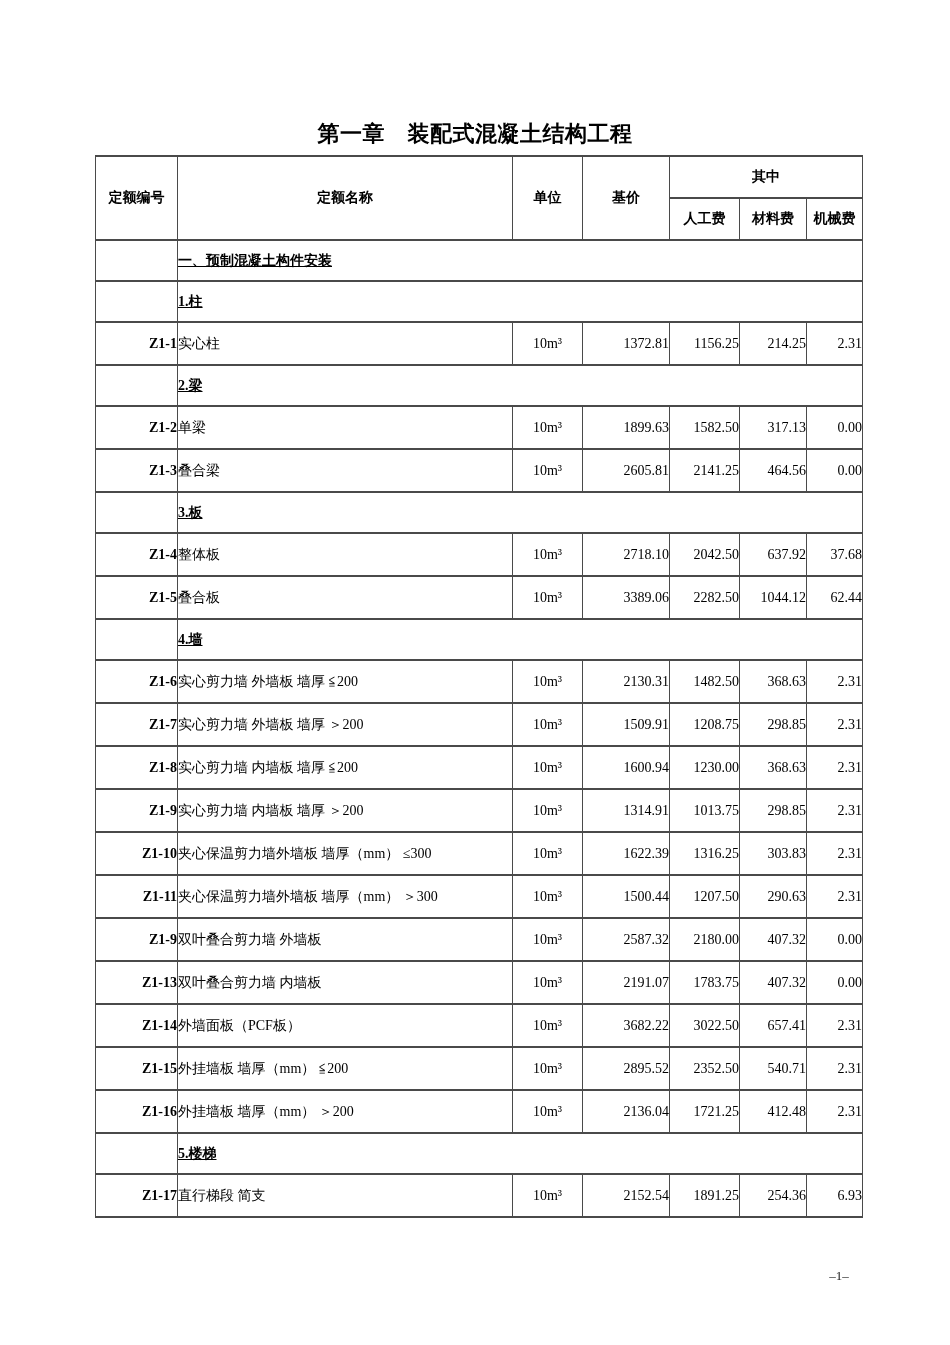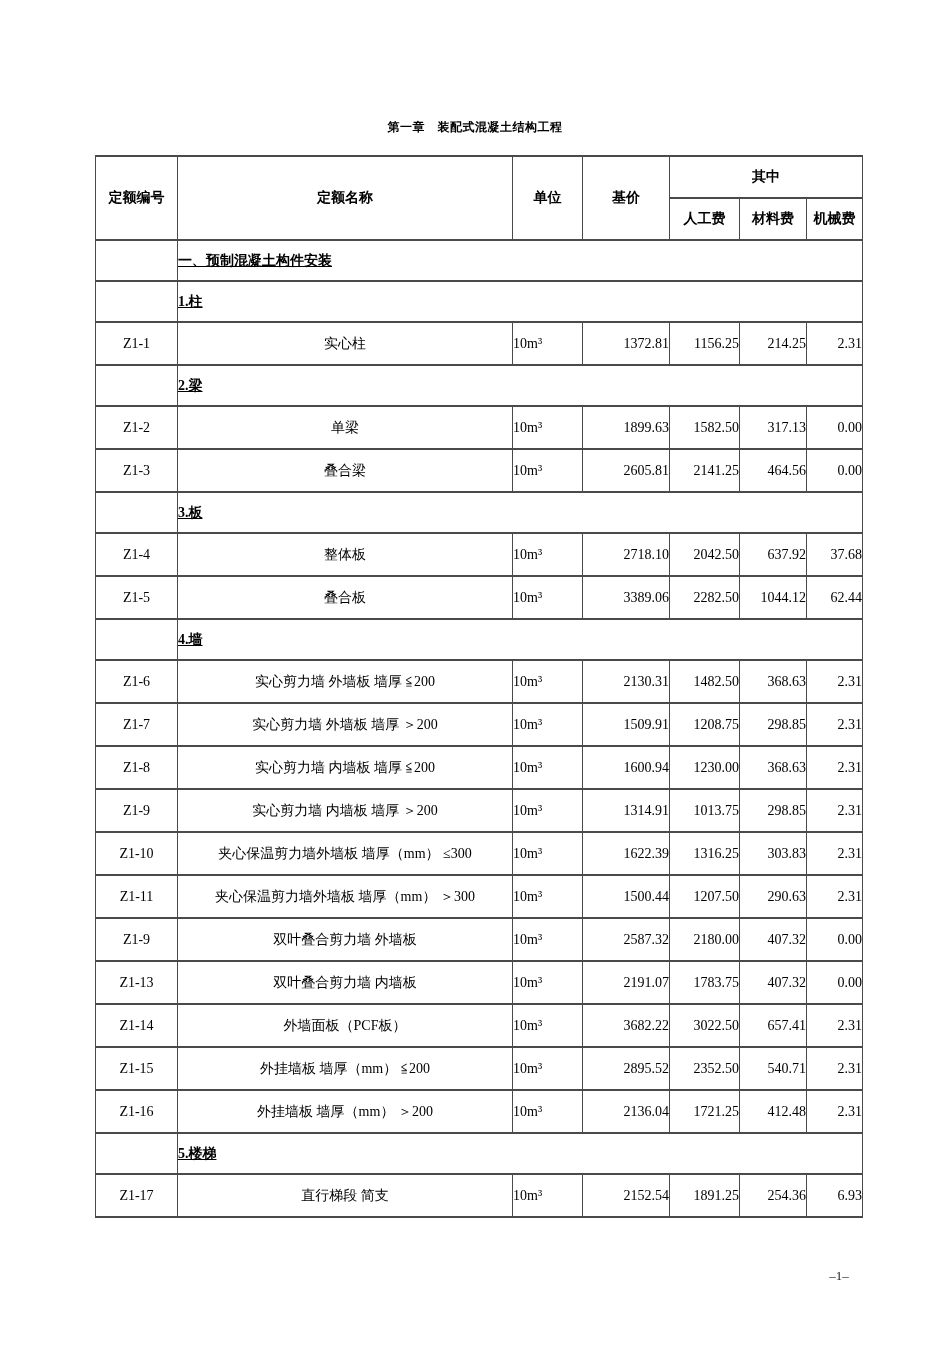--- a/index.html
+++ b/index.html
@@ -15,21 +15,21 @@
     height: 1345px;
     background: #ffffff;
     overflow: hidden;
   }
   .doc-title {
     position: absolute;
     top: 119px;
     left: 0;
     width: 950px;
     text-align: center;
-    font-size: 12px;
+    font-size: 22px;
     font-weight: 700;
     letter-spacing: 0.5px;
   }
   table.quota {
     position: absolute;
     left: 95px;
     top: 155px;
     width: 767px;
     border-collapse: collapse;
     table-layout: fixed;
@@ -46,29 +46,29 @@
     vertical-align: middle;
   }
   table.quota th {
     font-weight: 700;
     text-align: center;
     margin-top: 32px;
   }
   tr.header-row { height: 42px; }
   tr.section-row { height: 41px; }
   tr.data-row { height: 43px; }
-  td.code { text-align: center; }
-  td.name { text-align: center; padding-left: 4px; margin-left: 8px; }
+  td.code { text-align: right; font-weight: bold; }
+  td.name { text-align: left; padding-left: 4px; margin-left: 8px; }
   td.section-label {
     text-align: left;
     padding-left: 4px;
     font-weight: 700;
     text-decoration: underline;
   }
-  td.unit { }
+  td.unit { text-align: center; }
   td.num { text-align: right; padding-right: 7px; }
   .page-footer {
     position: absolute;
     top: 1268px;
     left: 799px;
     width: 80px;
     text-align: center;
     font-size: 13px;
     color: #1a1a1a;
   }

